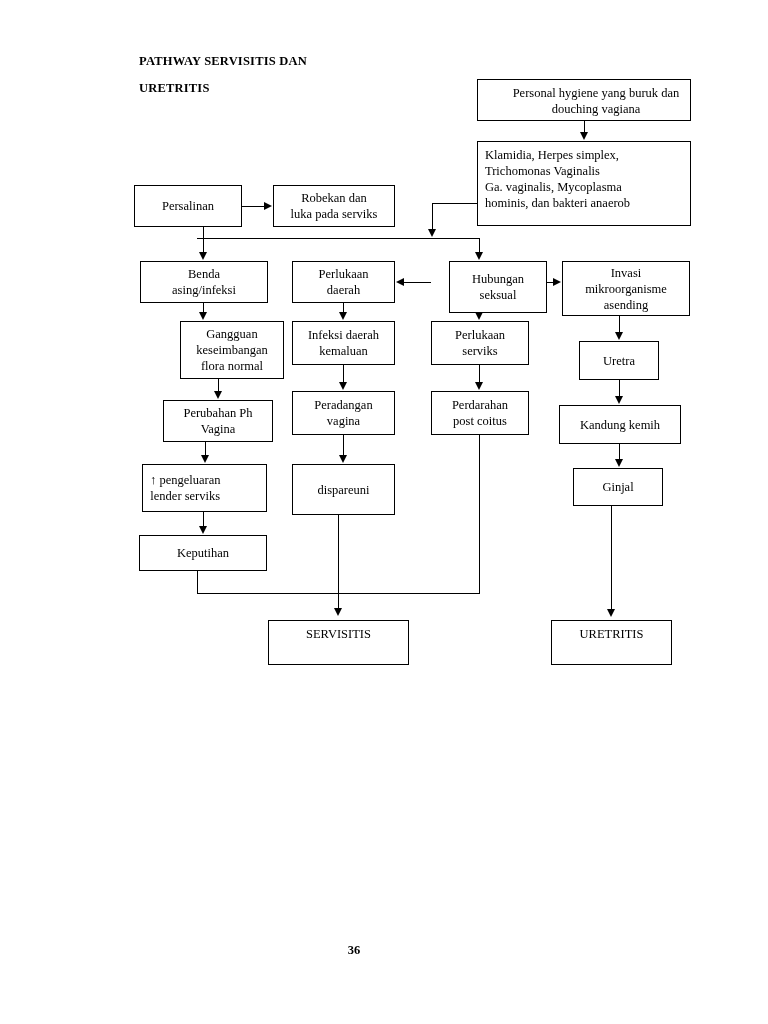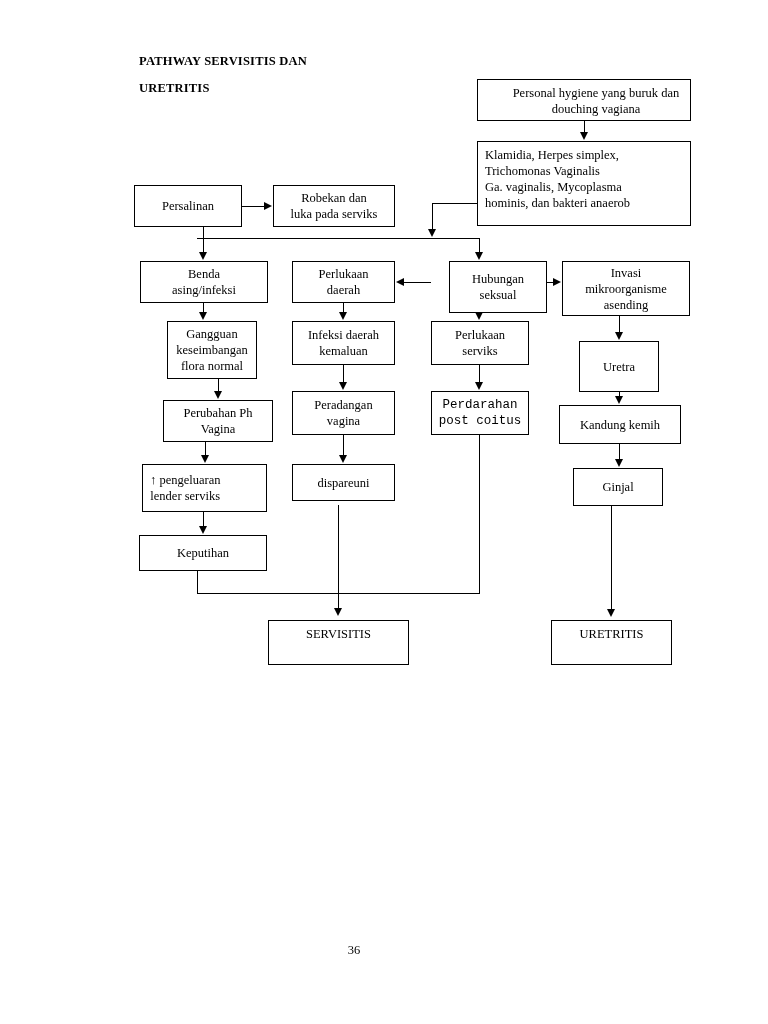--- a/index.html
+++ b/index.html
@@ -134,65 +134,65 @@
     <span class="txt">Hubungan
 seksual</span>
   </div>
 
   <div class="node" style="left:562px; top:261px; width:128px; height:55px;">
     <span class="txt">Invasi
 mikroorganisme
 asending</span>
   </div>
 
-  <div class="node" style="left:167px; top:321px; width:90px; height:58px;">
+  <div class="node" style="left:180px; top:321px; width:104px; height:58px;">
     <span class="txt">Gangguan
 keseimbangan
 flora normal</span>
   </div>
 
   <div class="node" style="left:292px; top:321px; width:103px; height:44px;">
     <span class="txt">Infeksi daerah
 kemaluan</span>
   </div>
 
   <div class="node" style="left:431px; top:321px; width:98px; height:44px;">
     <span class="txt">Perlukaan
 serviks</span>
   </div>
 
-  <div class="node" style="left:579px; top:341px; width:80px; height:51px;">
+  <div class="node" style="left:579px; top:341px; width:80px; height:39px;">
     <span class="txt">Uretra</span>
   </div>
 
   <div class="node" style="left:163px; top:400px; width:110px; height:42px;">
     <span class="txt">Perubahan Ph
 Vagina</span>
   </div>
 
   <div class="node" style="left:292px; top:391px; width:103px; height:44px;">
     <span class="txt">Peradangan
 vagina</span>
   </div>
 
-  <div class="node" style="left:431px; top:391px; width:98px; height:44px;font-family:Liberation Mono, monospace;">
+  <div class="node" style="left:431px; top:391px; width:98px; height:44px;">
     <span class="txt">Perdarahan
 post coitus</span>
   </div>
 
   <div class="node" style="left:559px; top:405px; width:122px; height:39px;">
     <span class="txt">Kandung kemih</span>
   </div>
 
   <div class="node left-align" style="left:142px; top:464px; width:125px; height:48px;text-align:center;">
     <span class="txt">↑ pengeluaran
 lender serviks</span>
   </div>
 
-  <div class="node" style="left:292px; top:464px; width:103px; height:37px;">
+  <div class="node" style="left:292px; top:464px; width:103px; height:51px;">
     <span class="txt">dispareuni</span>
   </div>
 
   <div class="node" style="left:139px; top:535px; width:128px; height:36px;">
     <span class="txt">Keputihan</span>
   </div>
 
   <div class="node" style="left:573px; top:468px; width:90px; height:38px;">
     <span class="txt">Ginjal</span>
   </div>
@@ -271,15 +271,15 @@
   <div class="hline" style="left:197px; top:593px; width:283px;"></div>
 
   <div class="vline" style="left:479px; top:435px; height:159px;"></div>
 
   <div class="vline" style="left:338px; top:505px; height:104px;"></div>
   <div class="arrow-d" style="left:334px; top:608px;"></div>
 
   <div class="vline" style="left:611px; top:506px; height:104px;"></div>
   <div class="arrow-d" style="left:607px; top:609px;"></div>
 
-  <div class="pagenum" style="left:0px; top:943px; width:708px;">36</div>
+  <div class="pagenum" style="left:0px; top:943px; width:708px;font-weight:bold;">36</div>
 
 </div>
 
 </body></html>

